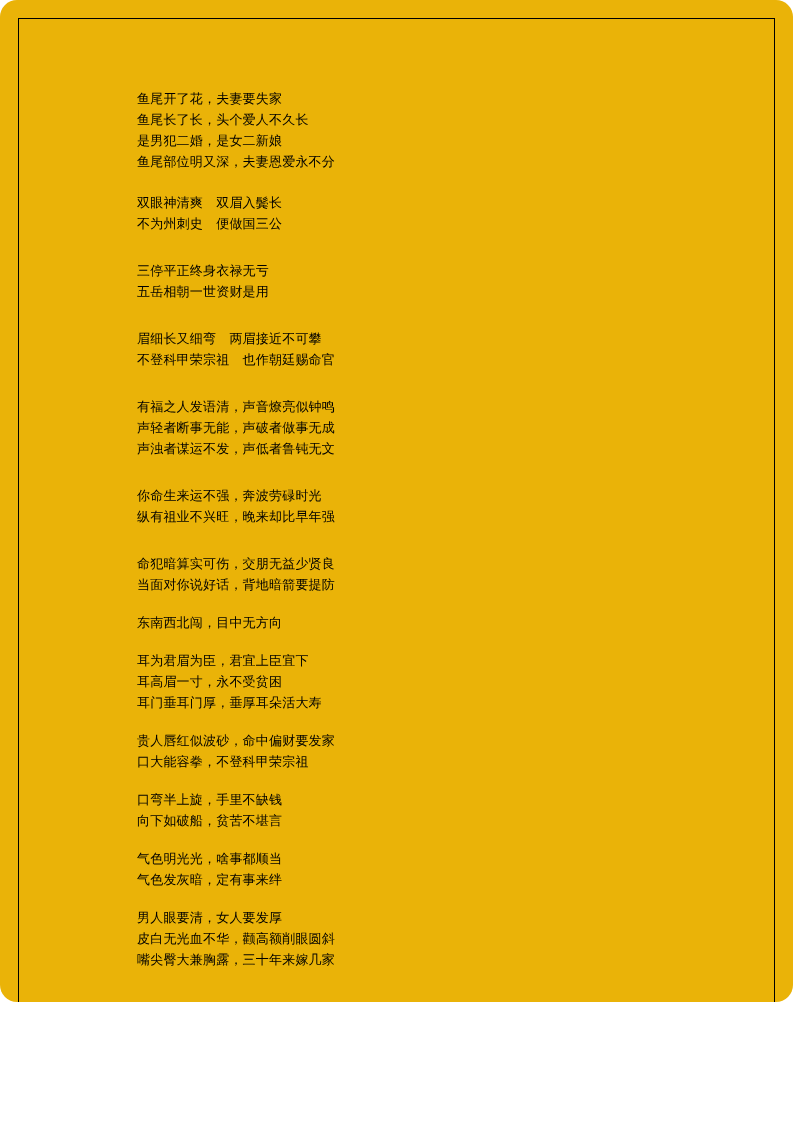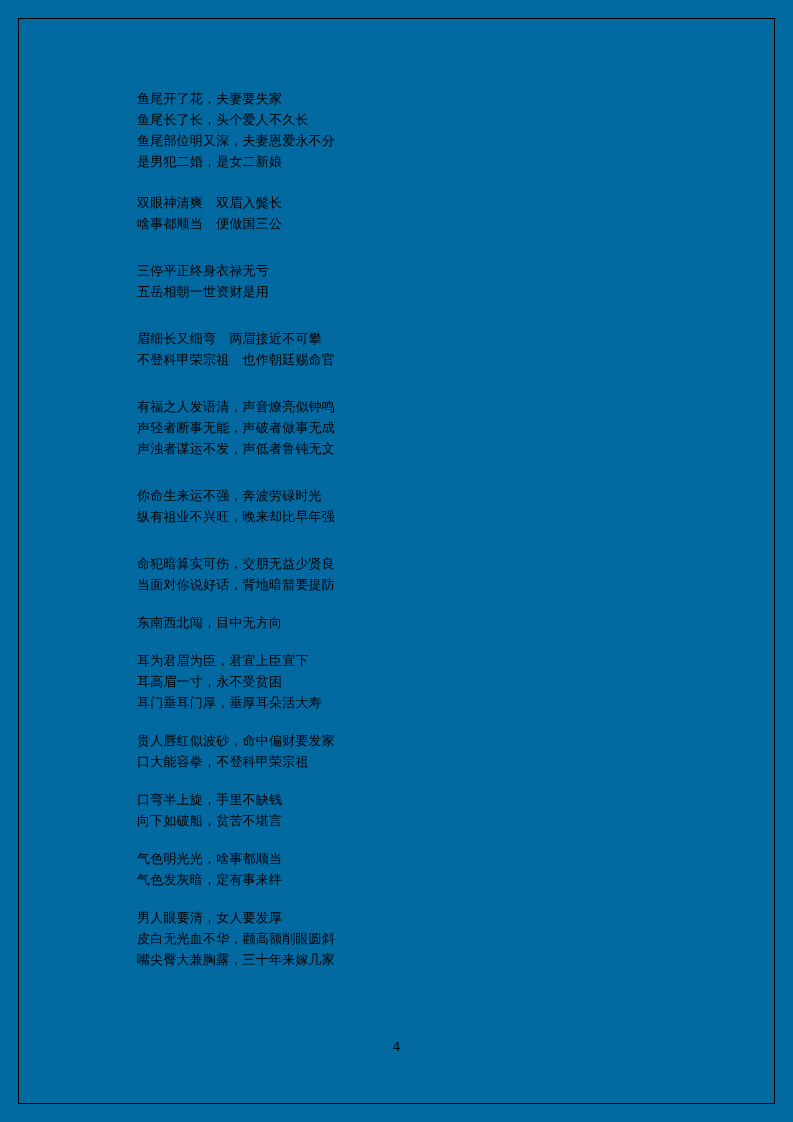--- a/index.html
+++ b/index.html
@@ -6,24 +6,25 @@
     margin: 0;
     padding: 0;
     background: #ffffff;
   }
   body {
     font-family: "DejaVu Sans", sans-serif;
   }
   .page {
     position: relative;
     width: 793px;
-    height: 1122px;
-    background: #0369a1;
+    height: 1002px;
+    background: #eab308;
     overflow: hidden;
     box-sizing: border-box;
+    border-radius: 17px;
   }
   .page-border {
     position: absolute;
     left: 18px;
     top: 18px;
     width: 757px;
     height: 1086px;
     border: 1px solid #000000;
     box-sizing: border-box;
     pointer-events: none;
@@ -63,27 +64,27 @@
 <body>
 
 <div class="page">
   <div class="page-border"></div>
 
   <div class="content">
 
     <div class="stanza">
       <div class="line">鱼尾开了花，夫妻要失家</div>
       <div class="line">鱼尾长了长，头个爱人不久长</div>
+      <div class="line">是男犯二婚，是女二新娘</div>
       <div class="line">鱼尾部位明又深，夫妻恩爱永不分</div>
-      <div class="line">是男犯二婚，是女二新娘</div>
     </div>
 
     <div class="stanza gap-lg">
       <div class="line">双眼神清爽　双眉入鬓长</div>
-      <div class="line">啥事都顺当　便做国三公</div>
+      <div class="line">不为州刺史　便做国三公</div>
     </div>
 
     <div class="stanza gap-lg">
       <div class="line">三停平正终身衣禄无亏</div>
       <div class="line">五岳相朝一世资财是用</div>
     </div>
 
     <div class="stanza gap-lg">
       <div class="line">眉细长又细弯　两眉接近不可攀</div>
       <div class="line">不登科甲荣宗祖　也作朝廷赐命官</div>

